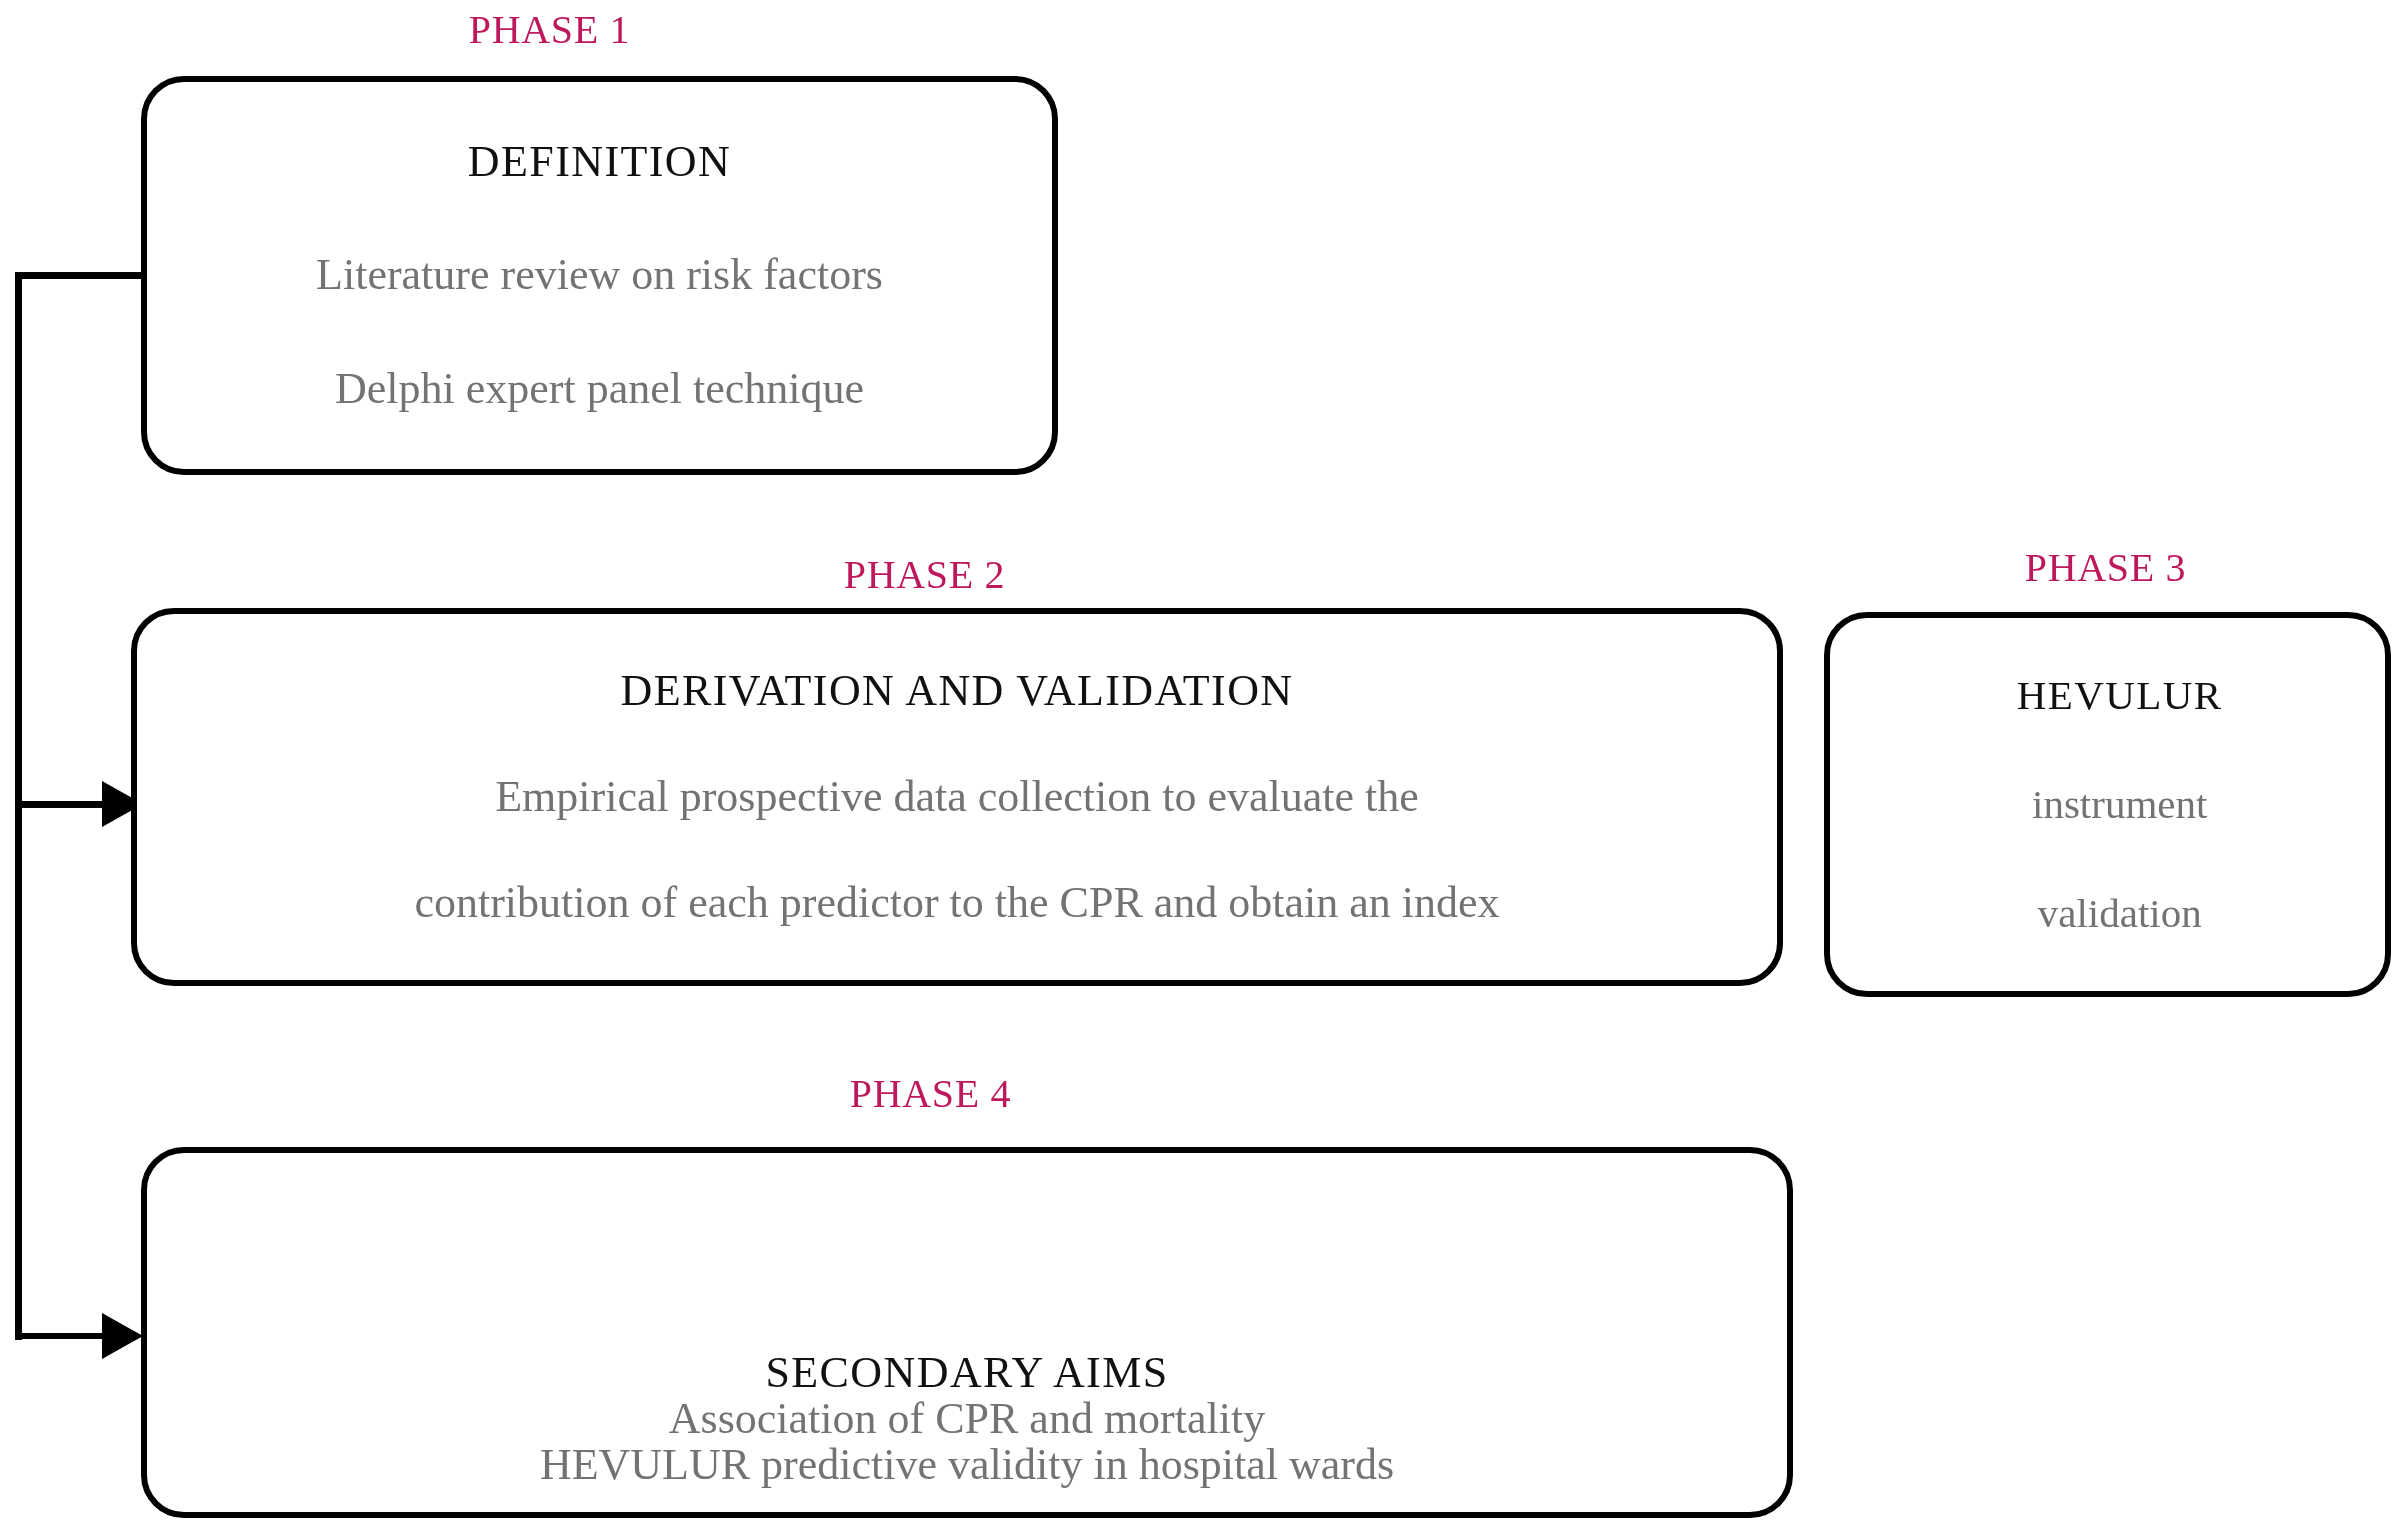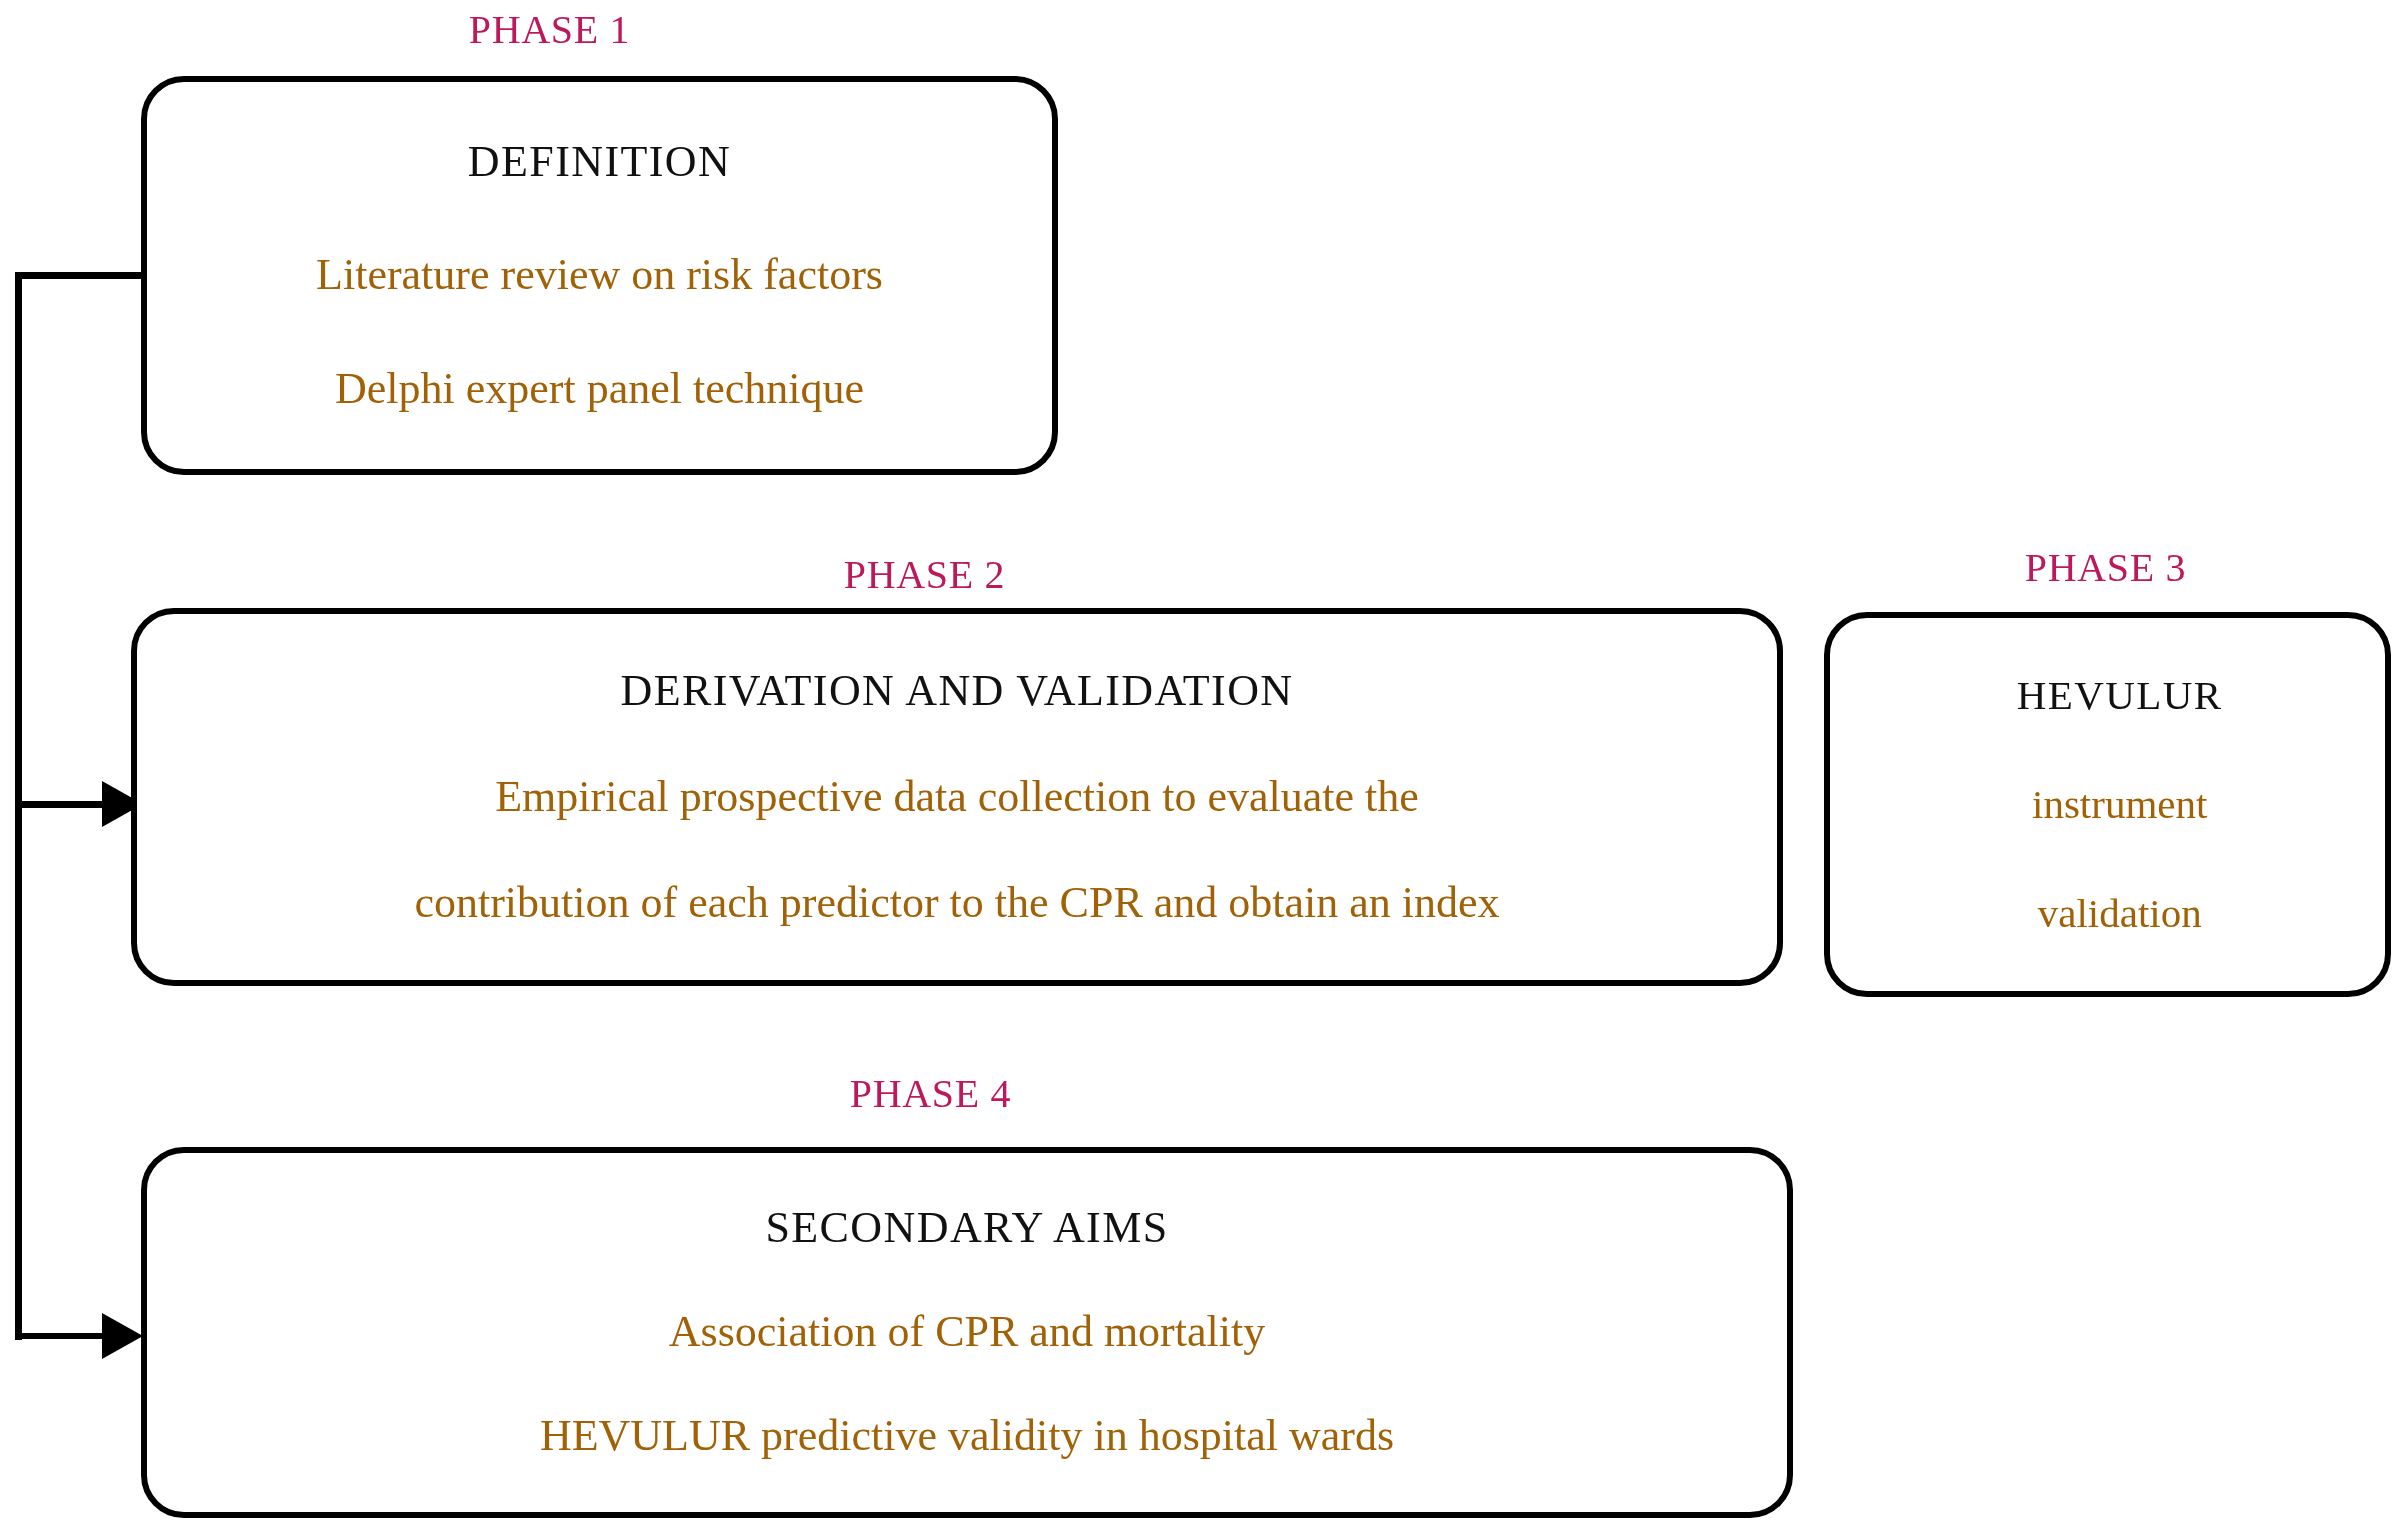--- a/index.html
+++ b/index.html
@@ -43,21 +43,21 @@
     text-align: center;
     letter-spacing: 1.4px;
     white-space: nowrap;
     color: #111111;
   }
   .box-line {
     font-size: 44px;
     line-height: 1.05;
     text-align: center;
     white-space: nowrap;
-    color: #a16207;
+    color: #737373;
   }
   
   #phase3-box .box-title,
   #phase3-box .box-line {
     font-size: 41px;
   }
   
   .conn-v {
     position: absolute;
     background: #000000;
@@ -106,20 +106,20 @@
   <div class="phase-label" style="left:1927px; top:548px; width:357px;">PHASE 3</div>
 
   <div class="phase-box" id="phase3-box" style="left:1824px; top:612px; width:567px; height:385px;padding-left:45px;">
     <div class="box-title">HEVULUR</div>
     <div class="box-line">instrument</div>
     <div class="box-line">validation</div>
   </div>
 
   <div class="phase-label" style="left:752px; top:1074px; width:357px;text-align:center;">PHASE 4</div>
 
-  <div class="phase-box" id="phase4-box" style="left:141px; top:1147px; width:1652px; height:371px;">
+  <div class="phase-box" id="phase4-box" style="left:141px; top:1147px; width:1652px; height:371px;justify-content:flex-end;">
     <div class="box-title">SECONDARY  AIMS</div>
     <div class="box-line">Association of CPR and mortality</div>
     <div class="box-line">HEVULUR  predictive validity in hospital wards</div>
   </div>
 
 </div>
 
 
 </body></html>

